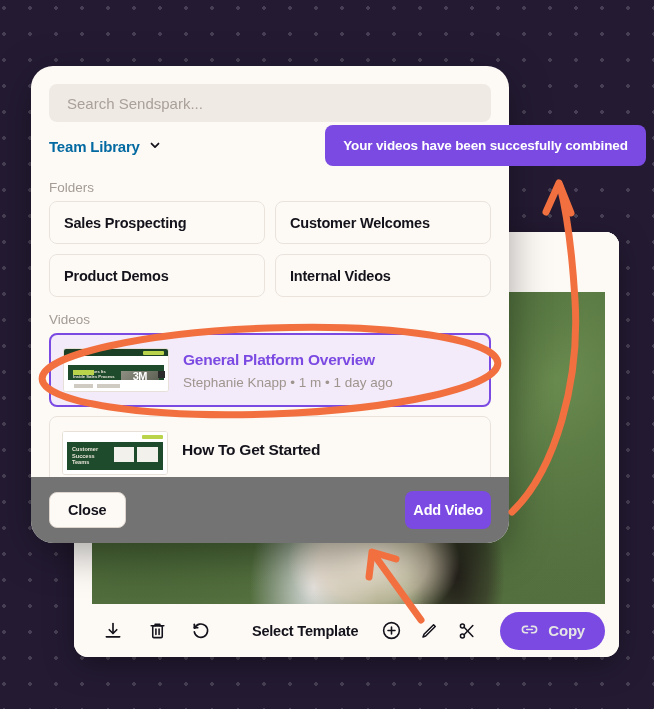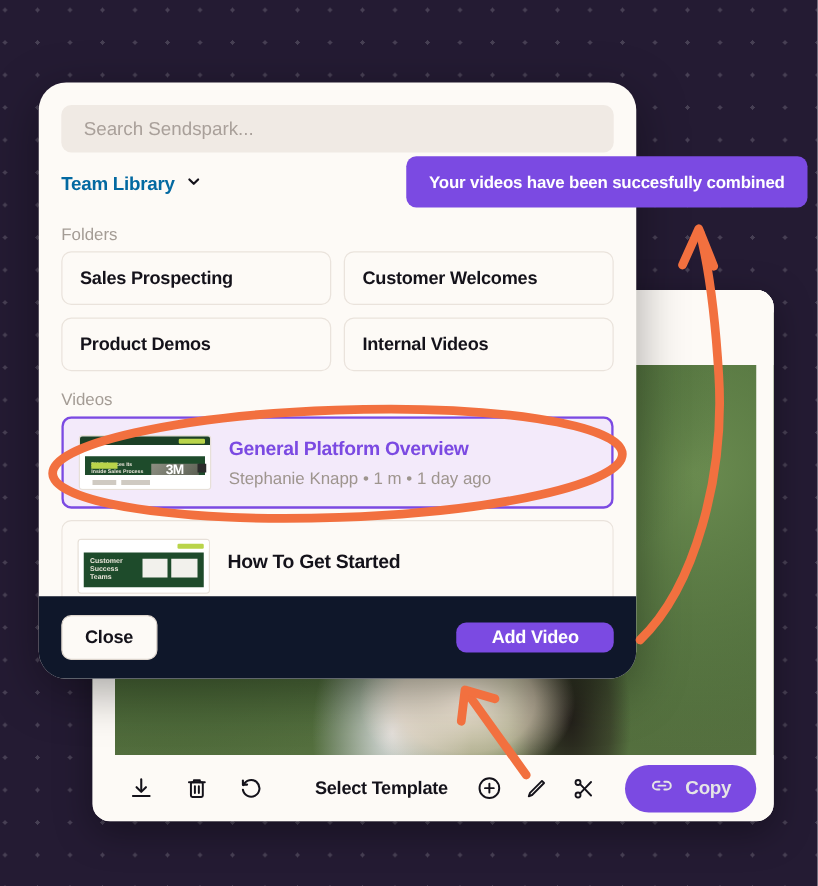--- a/index.html
+++ b/index.html
@@ -236,21 +236,21 @@
     margin-top: 6px;
     font-size: 13.5px;
     color: #9E958E;
     white-space: nowrap;
   }
 
   .modal-footer {
     position: absolute;
     left: 0; right: 0; bottom: 0;
     height: 66px;
-    background: #0f172a;
+    background: #737373;
     display: flex; align-items: center;
     padding: 0 18px;
   }
   .close-btn {
     background: #FDFAF6;
     border: 1px solid #DDD5CD;
     border-radius: 8px;
     height: 36px;
     padding: 0 18px;
     font-size: 14.5px;
@@ -258,22 +258,22 @@
     color: #14121A;
     letter-spacing: -0.2px;
     font-family: "Liberation Sans", sans-serif;
     cursor: pointer;
   }
   .add-video-btn {
     margin-left: auto;
     background: #7B4AE2;
     border: none;
     border-radius: 8px;
-    height: 24px;
-    padding: 0 28px;
+    height: 38px;
+    padding: 0 8px;
     color: #fff;
     font-size: 14.5px;
     font-weight: bold;
     letter-spacing: -0.2px;
     font-family: "Liberation Sans", sans-serif;
     cursor: pointer;
   }
 
   
   .toast {

